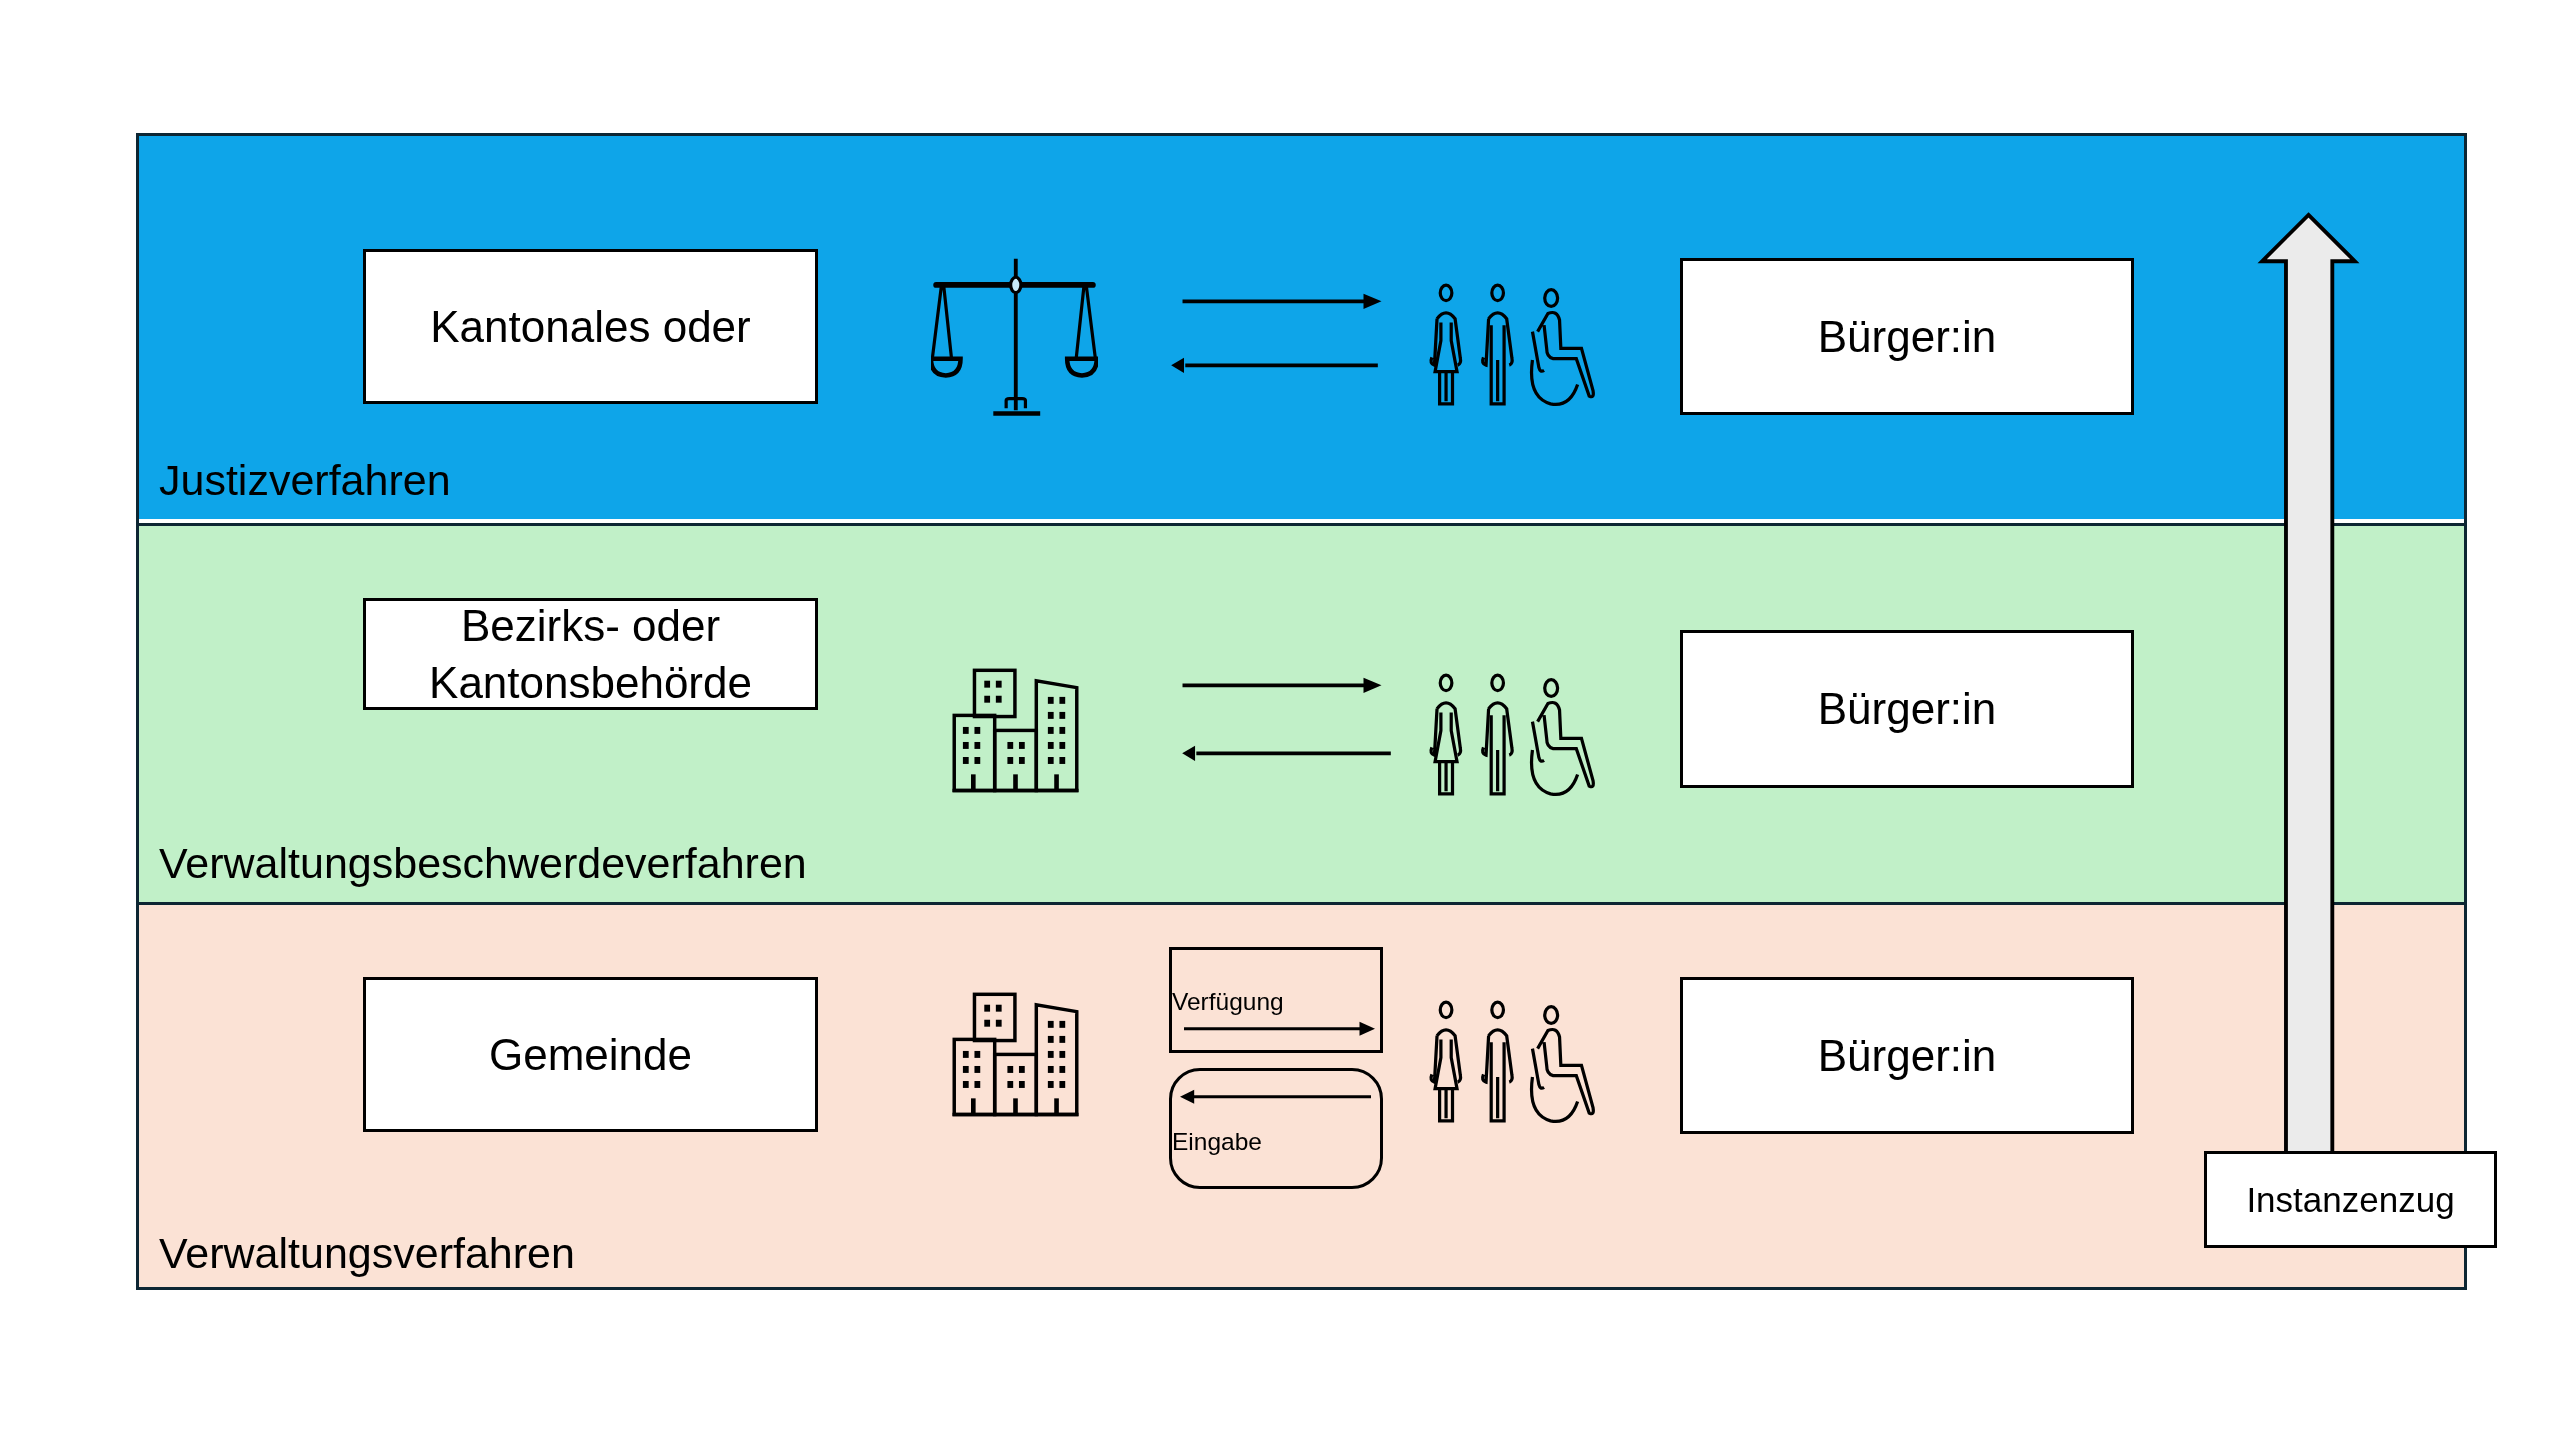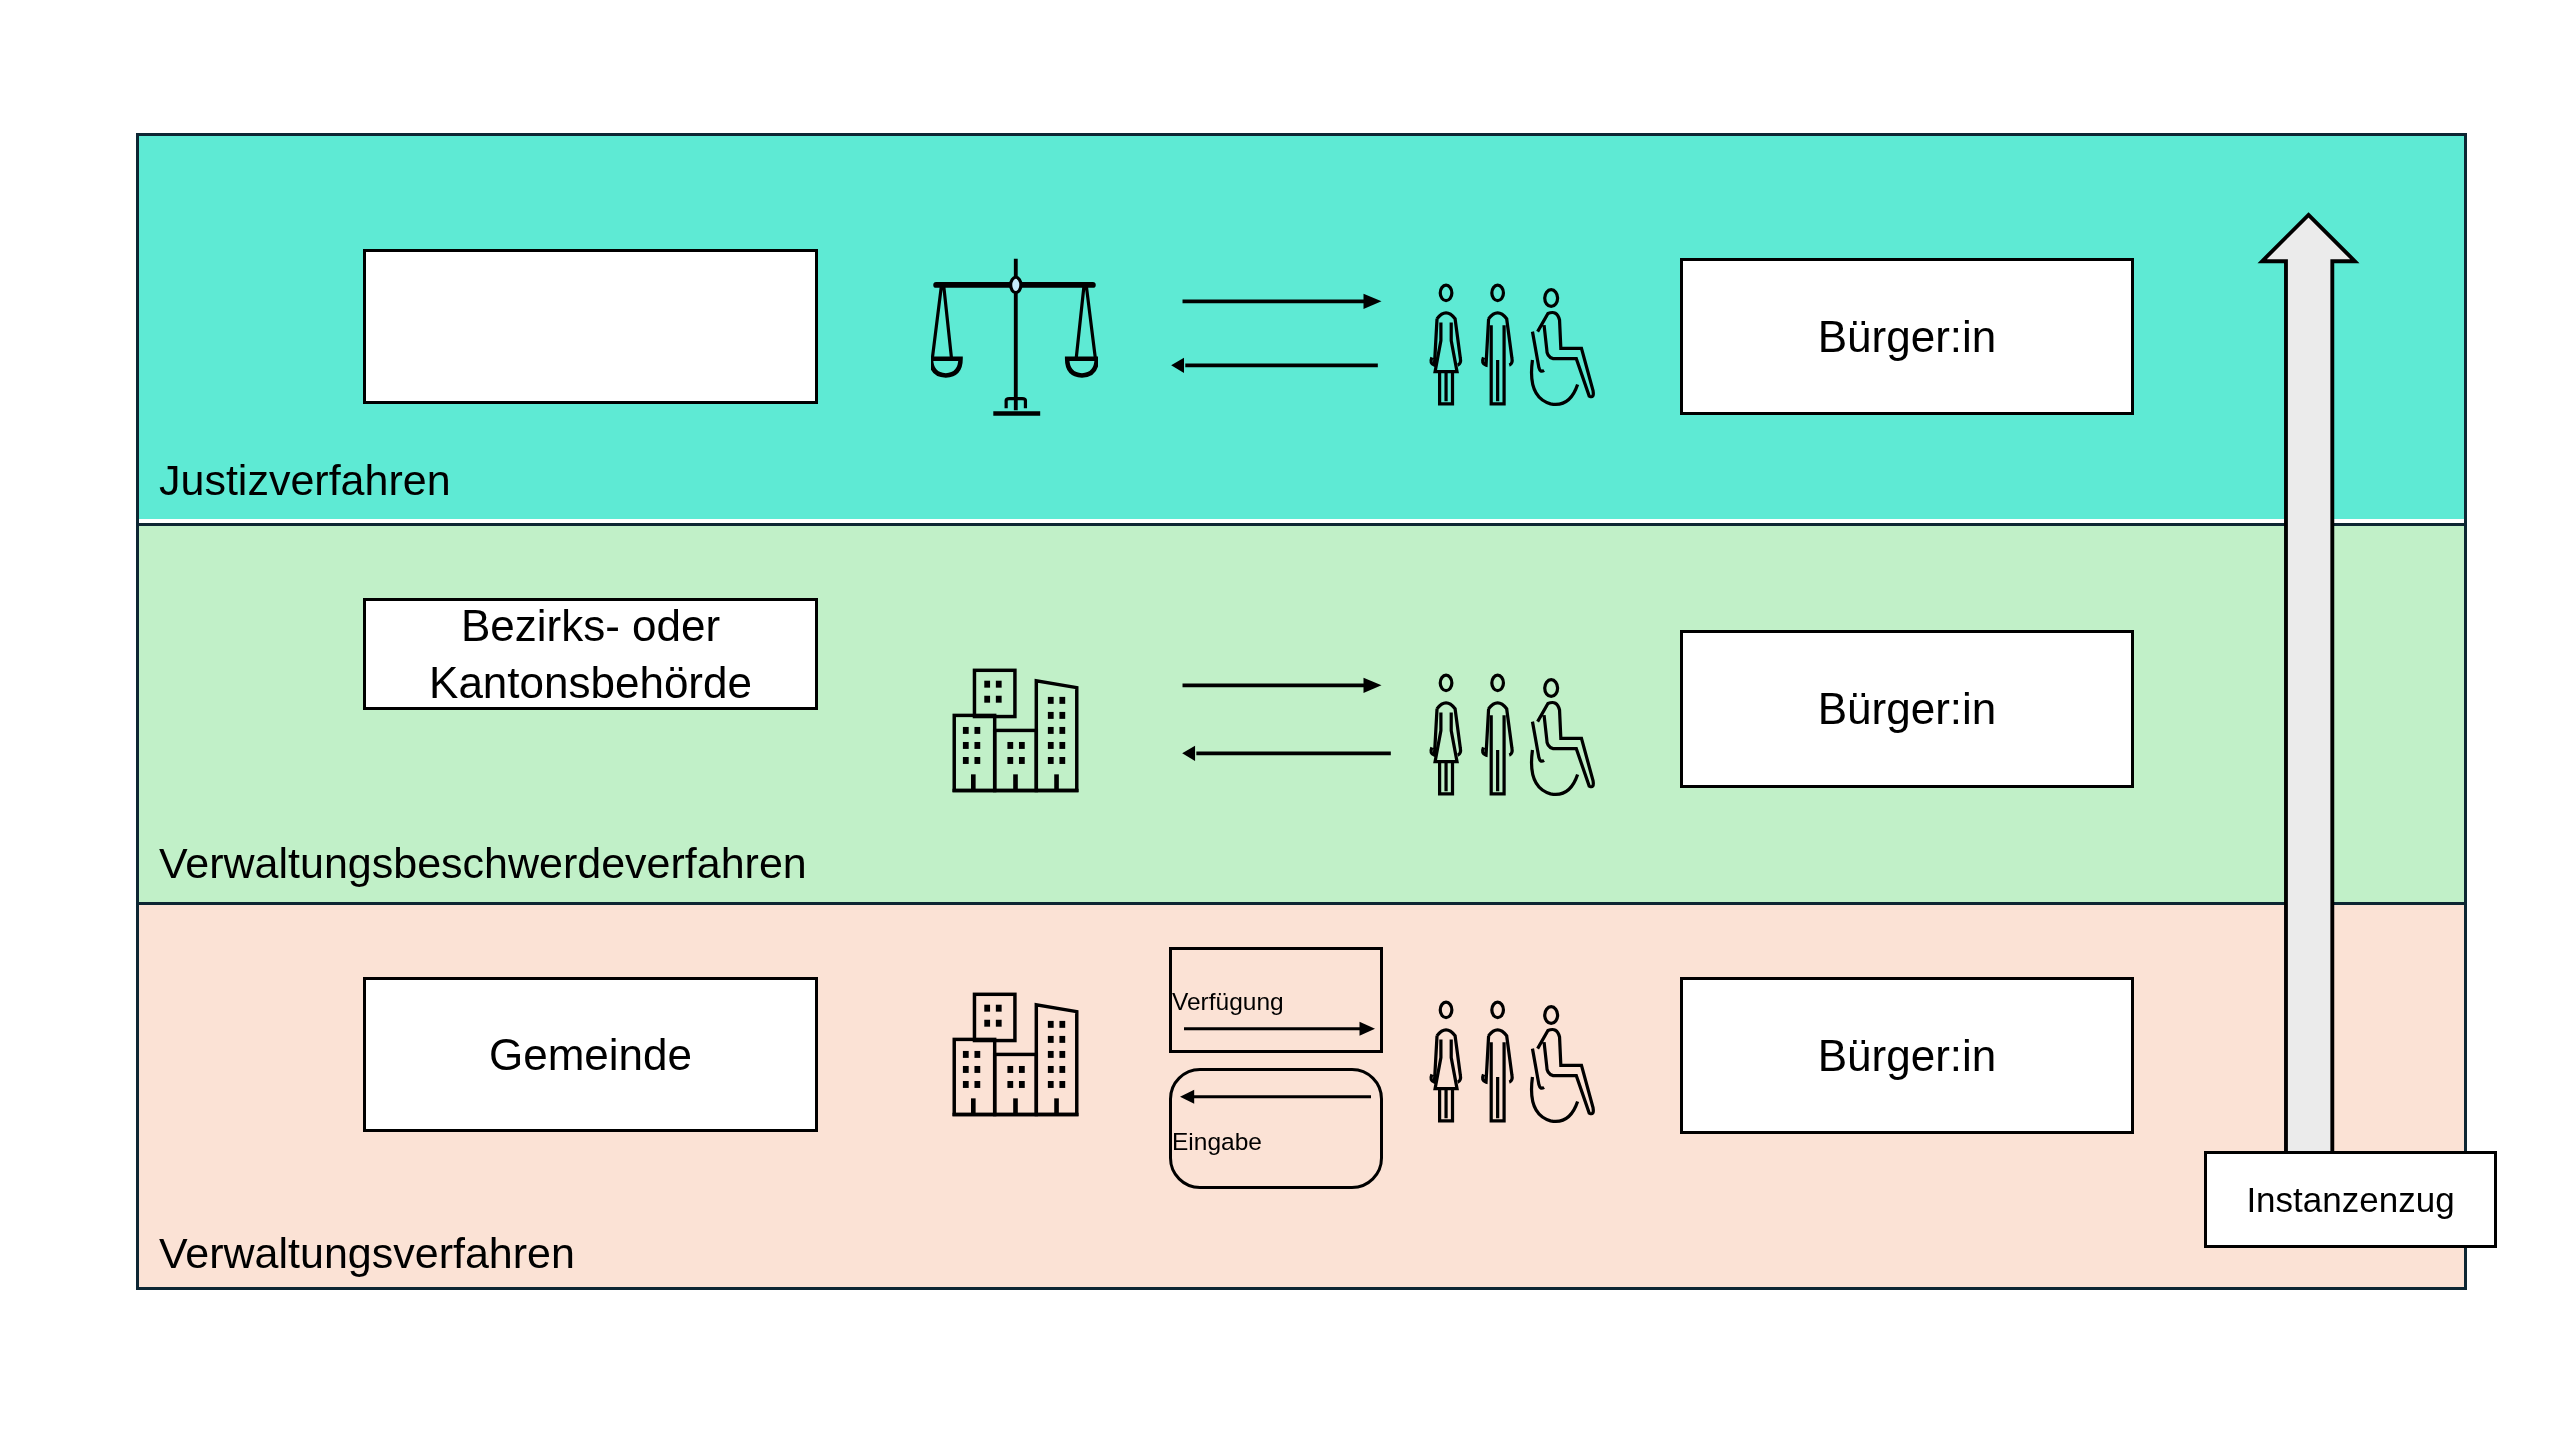--- a/index.html
+++ b/index.html
@@ -85,33 +85,34 @@
           <rect x="185" y="150" width="10" height="12"></rect>
         <rect x="32" y="180" width="8" height="28"></rect>
           <rect x="105" y="180" width="8" height="28"></rect>
           <rect x="176" y="180" width="8" height="28"></rect>
       </g>
     </g>
   </defs>
 </svg>
 
 <div class="frame">
-  <div class="band top" style="background:#5eead4">
+  <div class="band top" style="background:#0ea5e9">
     <span class="band-label">Justizverfahren</span>
   </div>
   <div class="band mid" style="background:#c1f0c8">
     <span class="band-label">Verwaltungsbeschwerdeverfahren</span>
   </div>
   <div class="band bot" style="background:#fbe2d5">
     <span class="band-label">Verwaltungsverfahren</span>
   </div>
 </div>
 
 <div class="box" style="left:363px;top:249px;width:455px;height:155px;">
   <div>
+    <div>Kantonales oder</div>
   </div>
 </div>
 <div class="icon" style="left:931px;top:256px;">
   <svg width="167" height="162" viewBox="0 0 260 252">
     <line x1="132" y1="4" x2="132" y2="240" stroke="#000" stroke-width="6"></line>
     <line x1="8" y1="45" x2="252" y2="45" stroke="#000" stroke-width="9" stroke-linecap="round"></line>
     <ellipse cx="132" cy="45" rx="8" ry="12" fill="#c8ebfa" stroke="#000" stroke-width="5"></ellipse>
     <path d="M16,48 L2,160 M20,48 L32,160" stroke="#000" stroke-width="5" fill="none"></path>
     <path d="M-6,160 L40,160 Q40,185 17,186 Q-6,185 -6,160 Z" fill="none" stroke="#000" stroke-width="7" transform="translate(6,0)"></path>
     <path d="M238,48 L226,160 M242,48 L256,160" stroke="#000" stroke-width="5" fill="none"></path>

